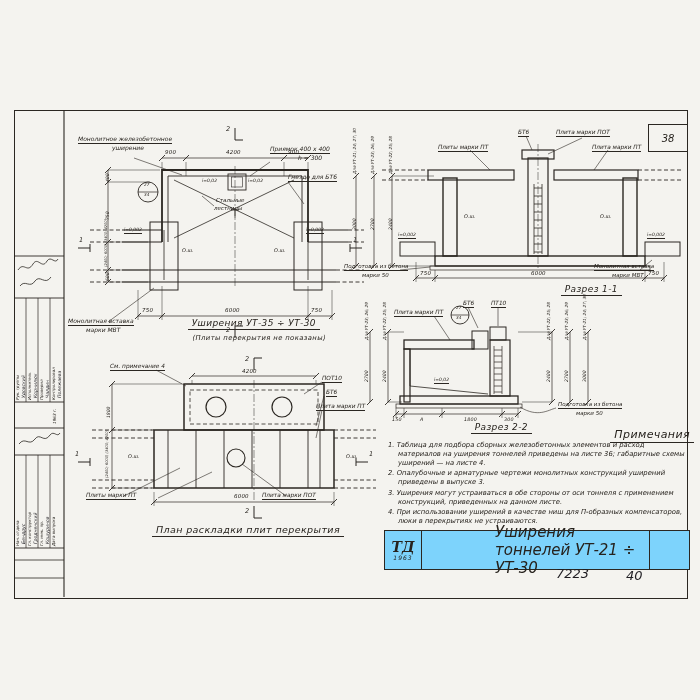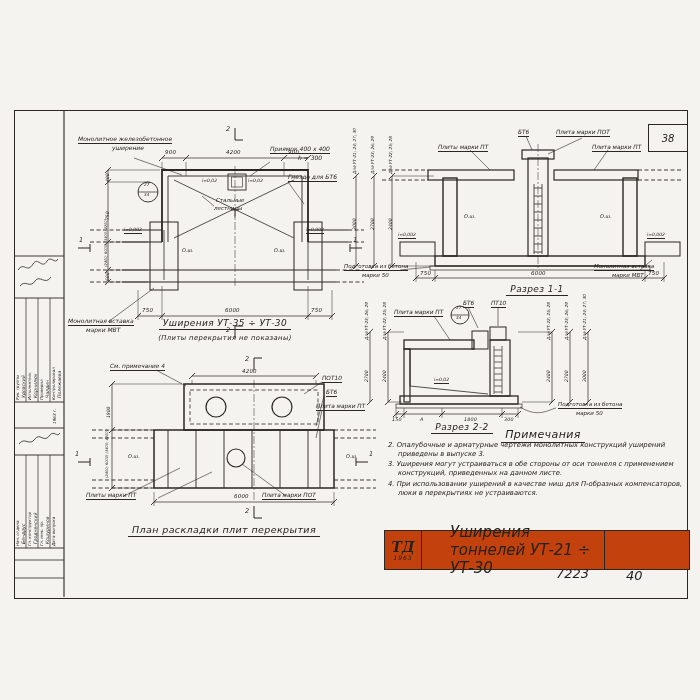--- a/index.html
+++ b/index.html
@@ -6,25 +6,25 @@
   body{width:700px;height:700px;position:relative;background:#f4f3ef;
        font-family:"DejaVu Sans",sans-serif;color:#26221d;overflow:hidden;}
   .frame{position:absolute;border:1.8px solid #2b2722;background:transparent;}
   .panel{position:absolute;font-style:italic;}
   .panel svg{position:absolute;left:0;top:0;}
   .lbl{position:absolute;font-size:6px;line-height:1.05;white-space:nowrap;font-style:italic;}
   .ul{border-bottom:0.8px solid #2b2722;padding-bottom:0.5px;}
   .dim{position:absolute;font-size:5.5px;white-space:nowrap;font-style:italic;letter-spacing:.2px;}
   .r90{position:absolute;transform-origin:0 0;transform:rotate(-90deg);white-space:nowrap;
        font-style:italic;font-size:4.2px;}
-  .ttl{position:absolute;text-align:center;font-size:9px;font-style:italic;letter-spacing:.4px;}
+  .ttl{position:absolute;text-align:right;font-size:9px;font-style:italic;letter-spacing:.4px;}
   .ttl span{border-bottom:1px solid #2b2722;padding:0 4px 1px;}
   .mark{position:absolute;font-size:6.5px;font-style:italic;}
   .note-item{padding-left:10px;text-indent:-10px;margin:0 0 1.5px 0;}
-  .tb{position:absolute;border:1.6px solid #2b2722;display:flex;font-style:italic;background:#c2410c;}
+  .tb{position:absolute;border:1.6px solid #2b2722;display:flex;font-style:italic;background:#7dd3fc;gap:45px;}
   .tb .cell{border-right:1.4px solid #2b2722;display:flex;align-items:center;justify-content:center;}
   .hand{font-style:italic;color:#1f1d22;}
   line,path,rect,circle{stroke:#2b2722;fill:none;}
 </style>
 </head>
 <body>
 
 <svg width="0" height="0" style="position:absolute">
   <defs>
     <pattern id="pv" width="3" height="6" patternUnits="userSpaceOnUse">
@@ -298,20 +298,21 @@
   <div class="ttl" style="left:40px;top:174px;width:240px;font-size:9.5px;">
     <span>План раскладки плит перекрытия</span>
   </div>
 </div>
 
 <div class="panel" style="left:386px;top:428px;width:302px;height:100px;">
   <div class="ttl" style="left:6px;top:0;width:302px;font-size:11px;">
     <span>Примечания</span>
   </div>
   <div style="position:absolute;left:2px;top:13px;width:298px;font-size:6.8px;line-height:1.32;font-style:italic;">
+    <p class="note-item">1. Таблица для подбора сборных железобетонных элементов и расход материалов на уширения тоннелей приведены на листе 36; габаритные схемы уширений — на листе 4.</p>
     <p class="note-item">2. Опалубочные и арматурные чертежи монолитных конструкций уширений приведены в выпуске 3.</p>
     <p class="note-item">3. Уширения могут устраиваться в обе стороны от оси тоннеля с применением конструкций, приведенных на данном листе.</p>
     <p class="note-item">4. При использовании уширений в качестве ниш для П-образных компенсаторов, люки в перекрытиях не устраиваются.</p>
   </div>
 </div>
 
 <div class="tb" style="left:384px;top:530px;width:304px;height:38px;">
   <div class="cell" style="width:36px;flex-direction:column;">
     <span style="font-family:'DejaVu Serif',serif;font-weight:bold;font-size:14px;line-height:1;">ТД</span>
     <span style="font-size:6px;letter-spacing:1px;">1963</span>

